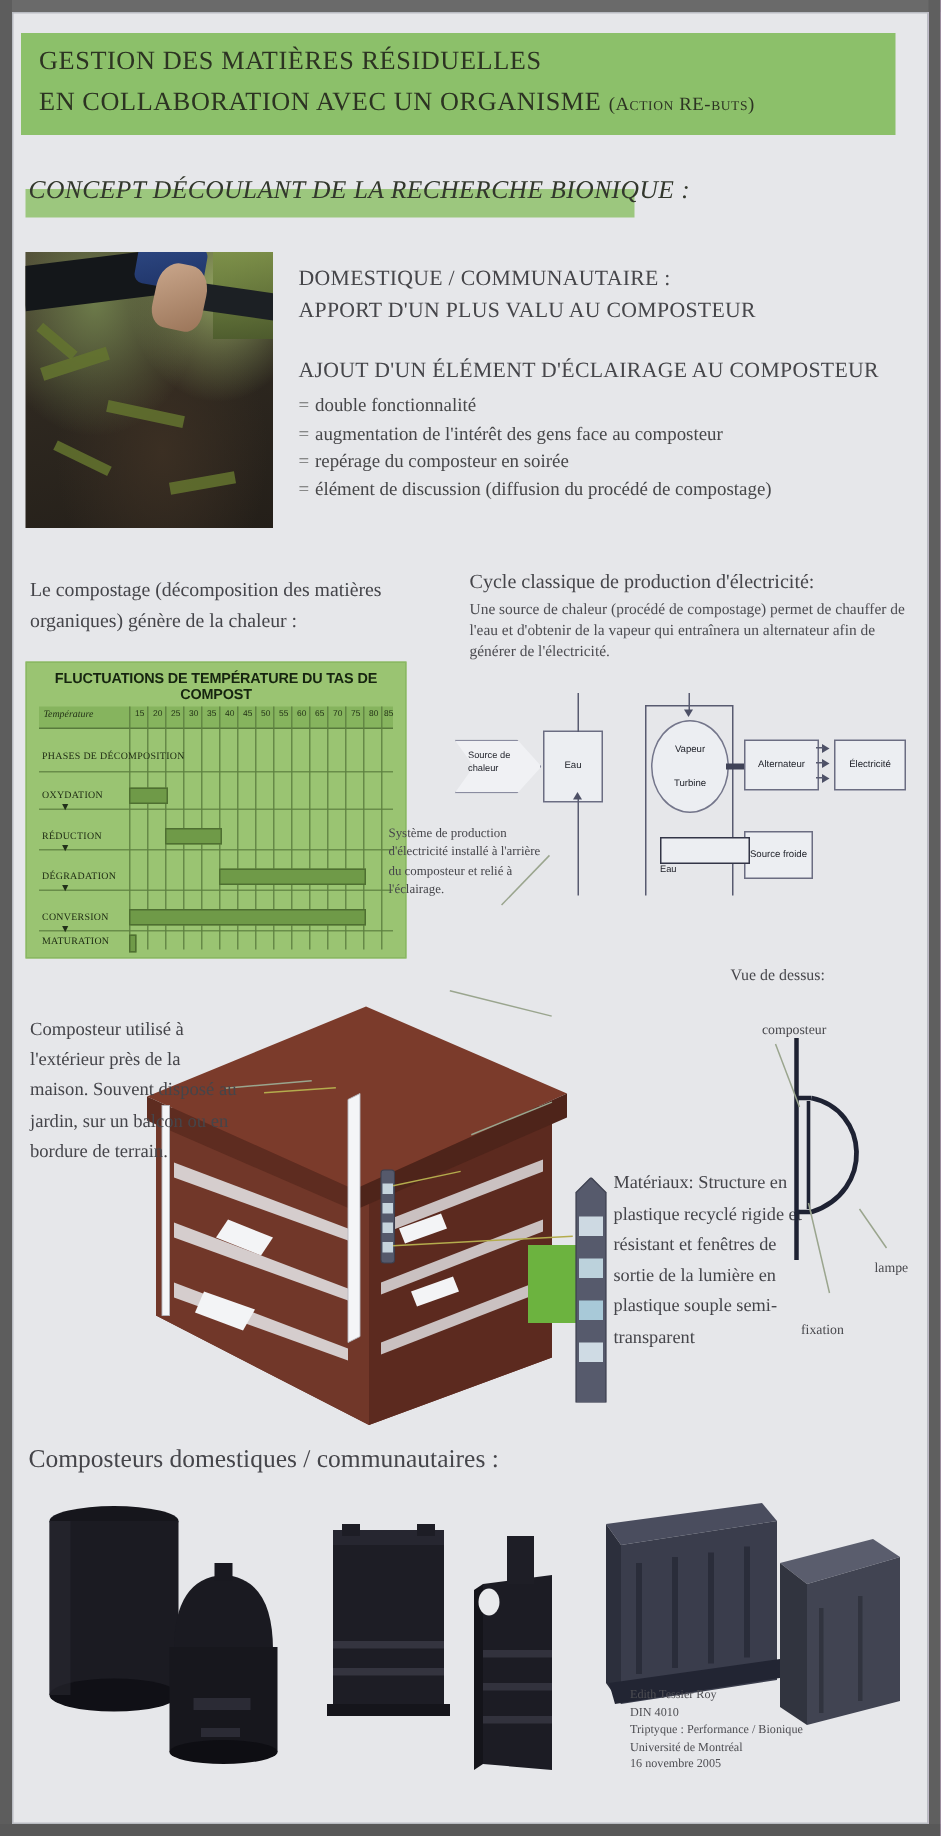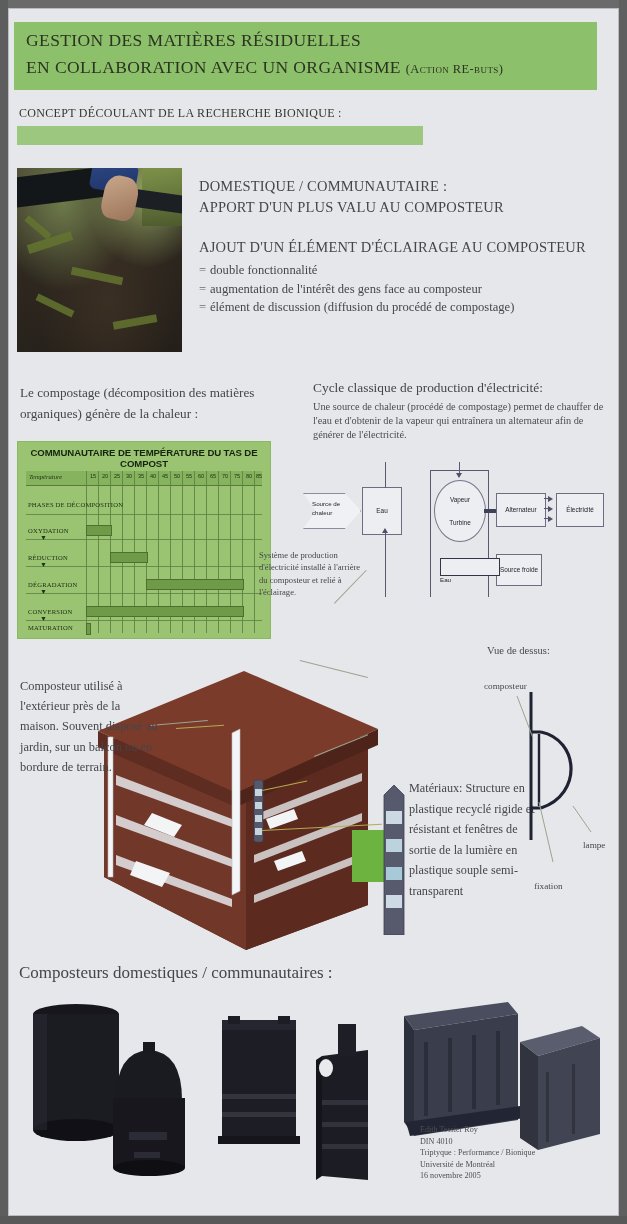--- a/index.html
+++ b/index.html
@@ -31,23 +31,24 @@
   }
   #title-line1{top:8px;}
   #title-line2{top:35px;text-align:right;}
   #title-line2 .paren{font-size:12.5px;}
 
   #concept-band{
     position:absolute;left:17px;top:126px;width:406px;height:19px;
     background:#9cc77e;
   }
   #concept-text{
-    position:absolute;left:19px;top:106px;width:430px;
-    font-size:12px;color:#32372c;font-variant:small-caps;letter-spacing:.3px;
+    position:absolute;left:19px;top:117px;width:430px;
+    font-size:17px;color:#32372c;font-variant:small-caps;letter-spacing:.3px;
     white-space:nowrap;
+    font-style:italic;
   }
 
   
   #compost-photo{
     position:absolute;left:17px;top:168px;width:165px;height:184px;
     background:
       radial-gradient(ellipse at 28% 18%, #6d7b4a 0%, rgba(109,123,74,0) 42%),
       radial-gradient(ellipse at 78% 12%, #8fa05f 0%, rgba(143,160,95,0) 34%),
       radial-gradient(ellipse at 55% 72%, #3b2f23 0%, rgba(59,47,35,0) 55%),
       linear-gradient(165deg,#4a4233 0%,#2e2820 45%,#241f19 100%);
@@ -162,21 +163,21 @@
     font-size:8.6px;line-height:12.4px;color:#46464b;
   }
 
   
   #bin-wrap{position:absolute;left:86px;top:655px;width:300px;height:295px;}
   .lbl{position:absolute;font-family:"Liberation Serif",serif;color:#45454a;}
   #lbl-left{left:20px;top:676px;width:138px;font-size:12.4px;line-height:20.2px;}
   #lbl-eclairage{left:372px;top:652px;width:96px;font-size:12.4px;line-height:21.5px;}
   #lbl-materiaux{left:409px;top:778px;width:135px;font-size:12.2px;line-height:20.5px;}
   #lbl-vue{left:487px;top:645px;font-size:10.6px;color:#48484d;}
-  #lbl-composteur{left:484px;top:681px;font-size:9.2px;color:#48484d;text-align:right;}
+  #lbl-composteur{left:508px;top:681px;font-size:9.2px;color:#48484d;text-align:right;}
   #lbl-lampe{left:583px;top:840px;font-size:9.2px;color:#48484d;}
   #lbl-fixation{left:534px;top:881px;font-size:9.2px;color:#48484d;}
 
   .leader{position:absolute;background:#9aa58e;height:1px;transform-origin:0 0;}
   .leader-y{position:absolute;background:#b4ac4d;height:1px;transform-origin:0 0;}
 
   
   #topview{position:absolute;left:513px;top:690px;width:90px;height:175px;}
 
   
@@ -231,36 +232,37 @@
 
   <div id="intro">
     <div class="cap">
       <div>DOMESTIQUE / COMMUNAUTAIRE :</div>
       <div>APPORT D'UN PLUS VALU AU COMPOSTEUR</div>
     </div>
     <div class="cap cap2">AJOUT D'UN ÉLÉMENT D'ÉCLAIRAGE AU COMPOSTEUR</div>
     <ul>
       <li><span class="eq">=</span><span>double fonctionnalité</span></li>
       <li><span class="eq">=</span><span>augmentation de l'intérêt des gens face au composteur</span></li>
+      <li><span class="eq">=</span><span>repérage du composteur en soirée</span></li>
       <li><span class="eq">=</span><span>élément de discussion (diffusion du procédé de compostage)</span></li>
     </ul>
   </div>
 
   <div id="h-compostage">
     <div>Le compostage (décomposition des matières</div>
     <div>organiques) génère de la chaleur :</div>
   </div>
 
   <div id="h-cycle">
     <div class="big">Cycle classique de production d'électricité:</div>
     <span class="small">Une source de chaleur (procédé de compostage) permet de chauffer de l'eau et d'obtenir de la vapeur qui entraînera un alternateur afin de générer de l'électricité.</span>
   </div>
 
   <div id="temp-table">
-    <div id="temp-title">COMMUNAUTAIRE DE TEMPÉRATURE DU TAS DE COMPOST</div>
+    <div id="temp-title">FLUCTUATIONS DE TEMPÉRATURE DU TAS DE COMPOST</div>
     <div id="grid">
       <div class="hdrrow"></div>
       <div class="hdrlabel">Température</div>
 
       <div class="tnum" style="left:64px">15</div>
       <div class="tnum" style="left:76px">20</div>
       <div class="tnum" style="left:88px">25</div>
       <div class="tnum" style="left:100px">30</div>
       <div class="tnum" style="left:112px">35</div>
       <div class="tnum" style="left:124px">40</div>

